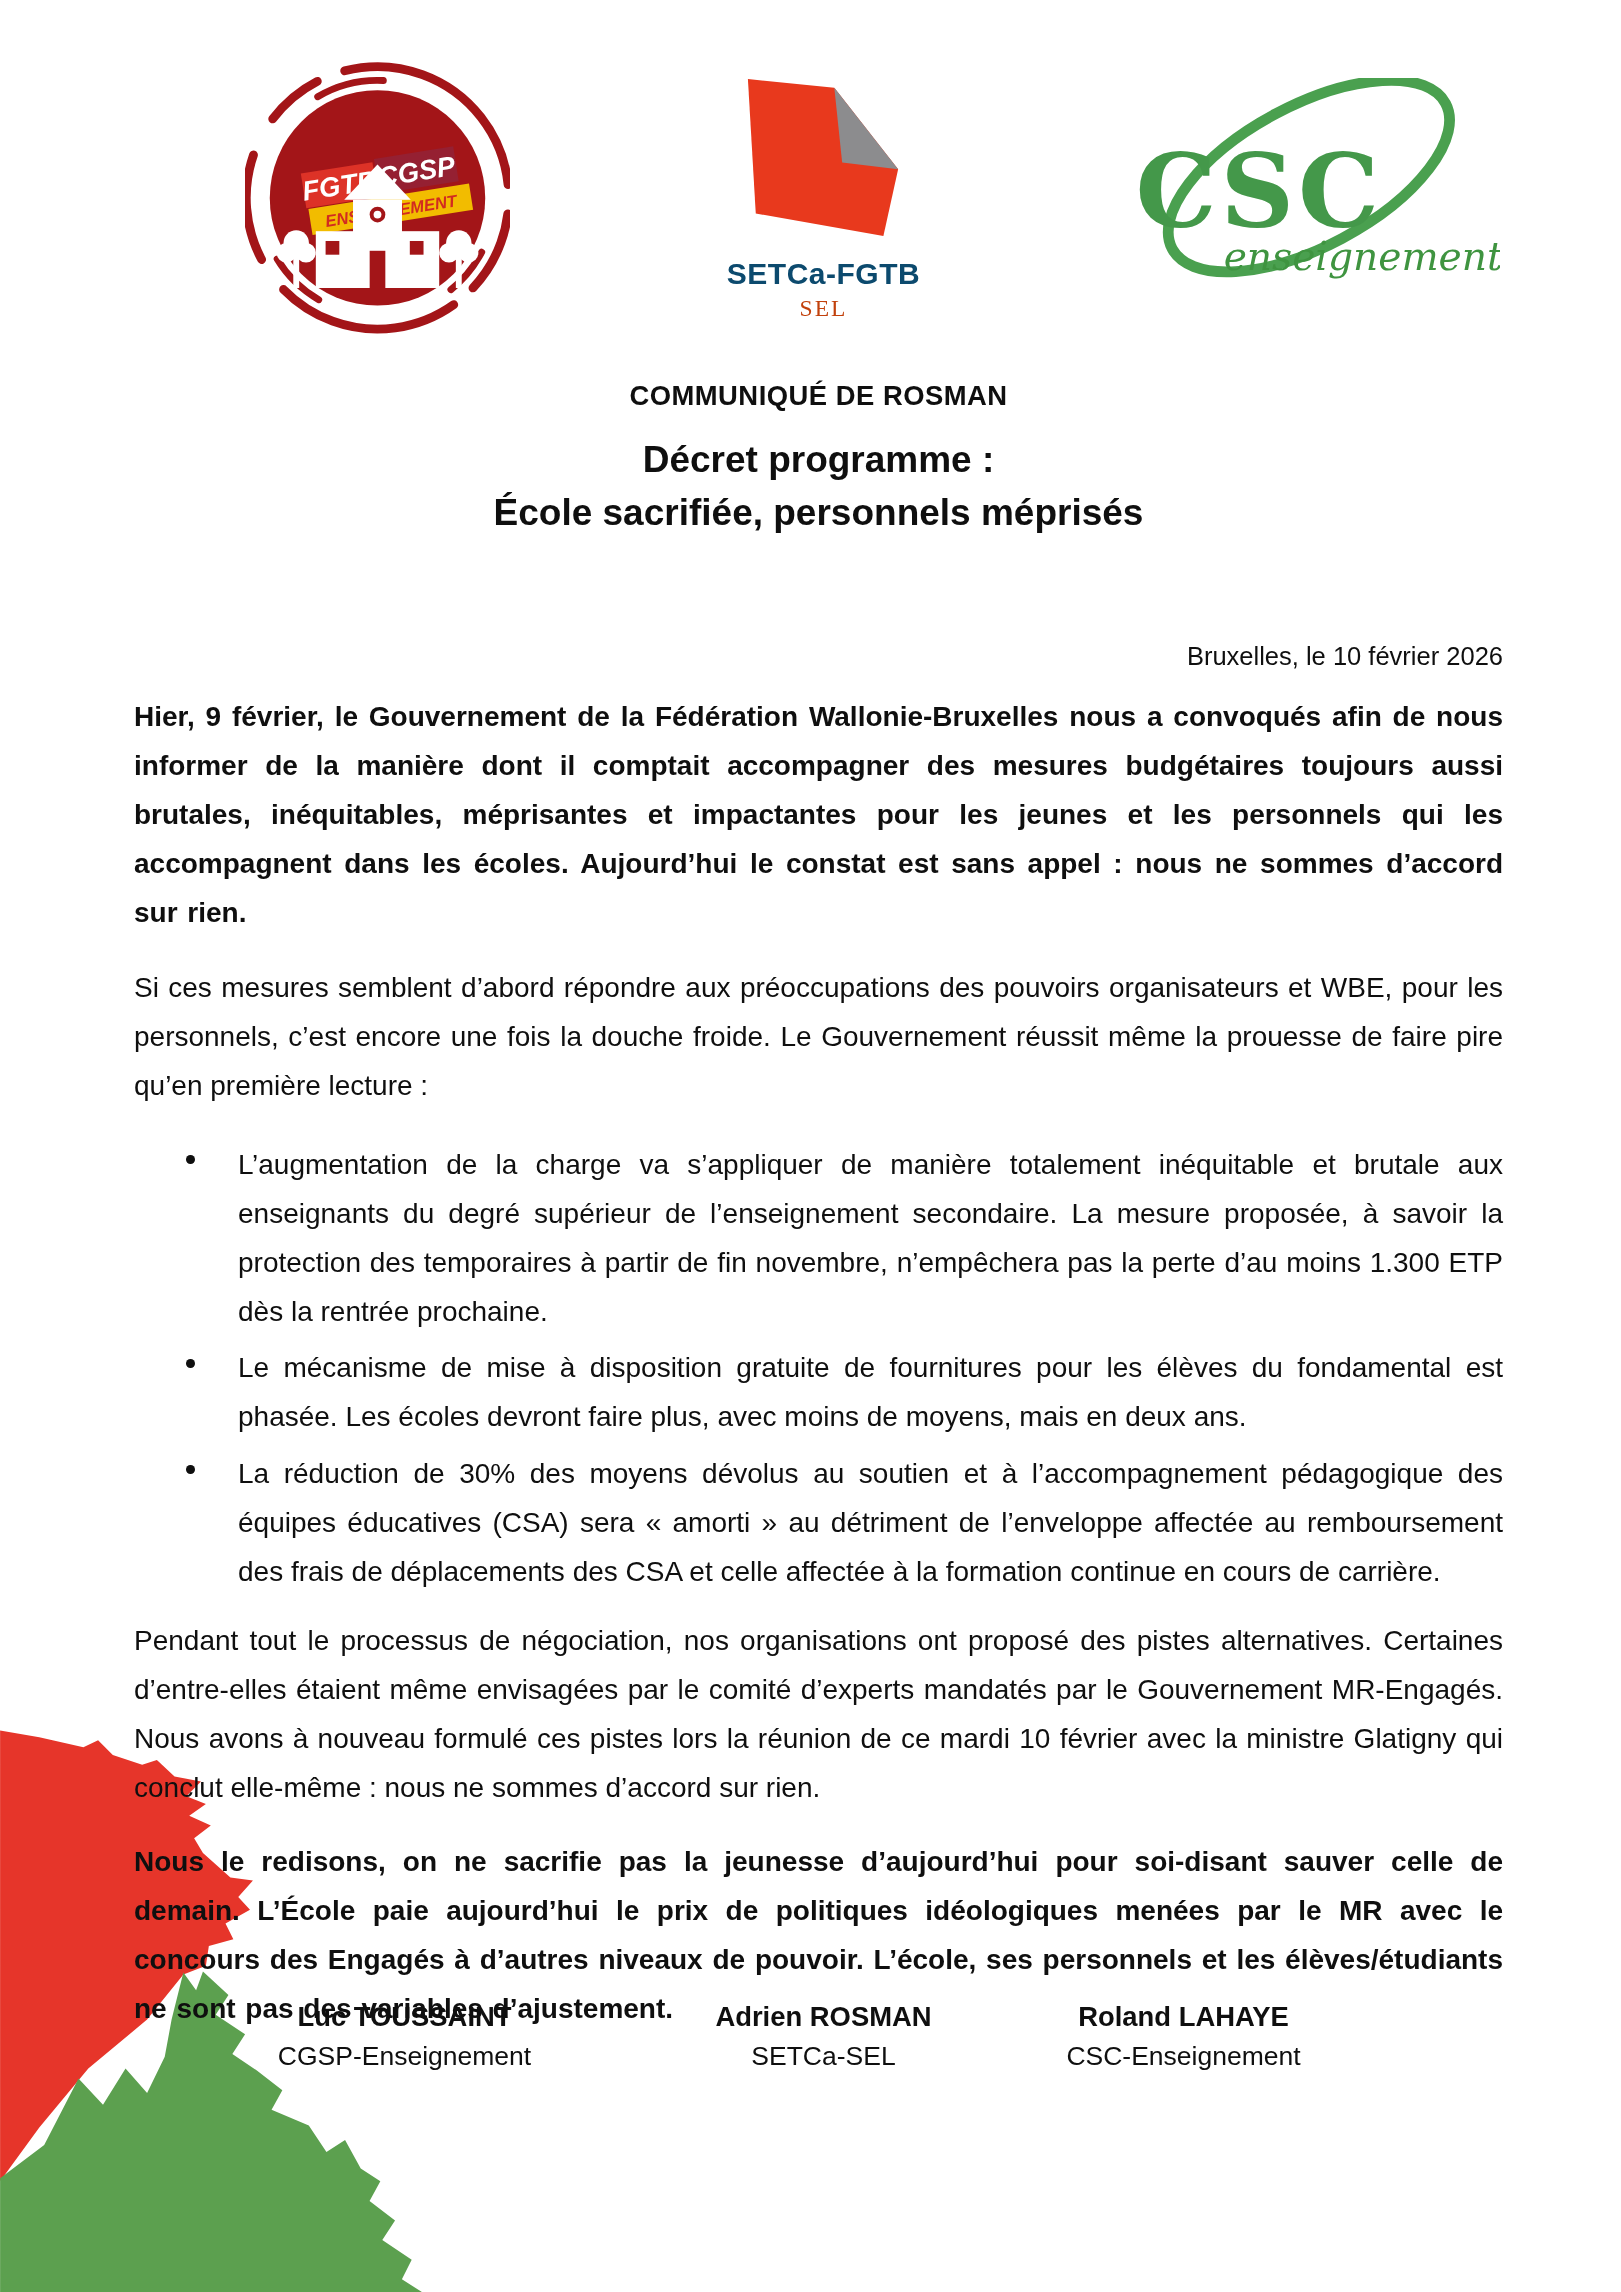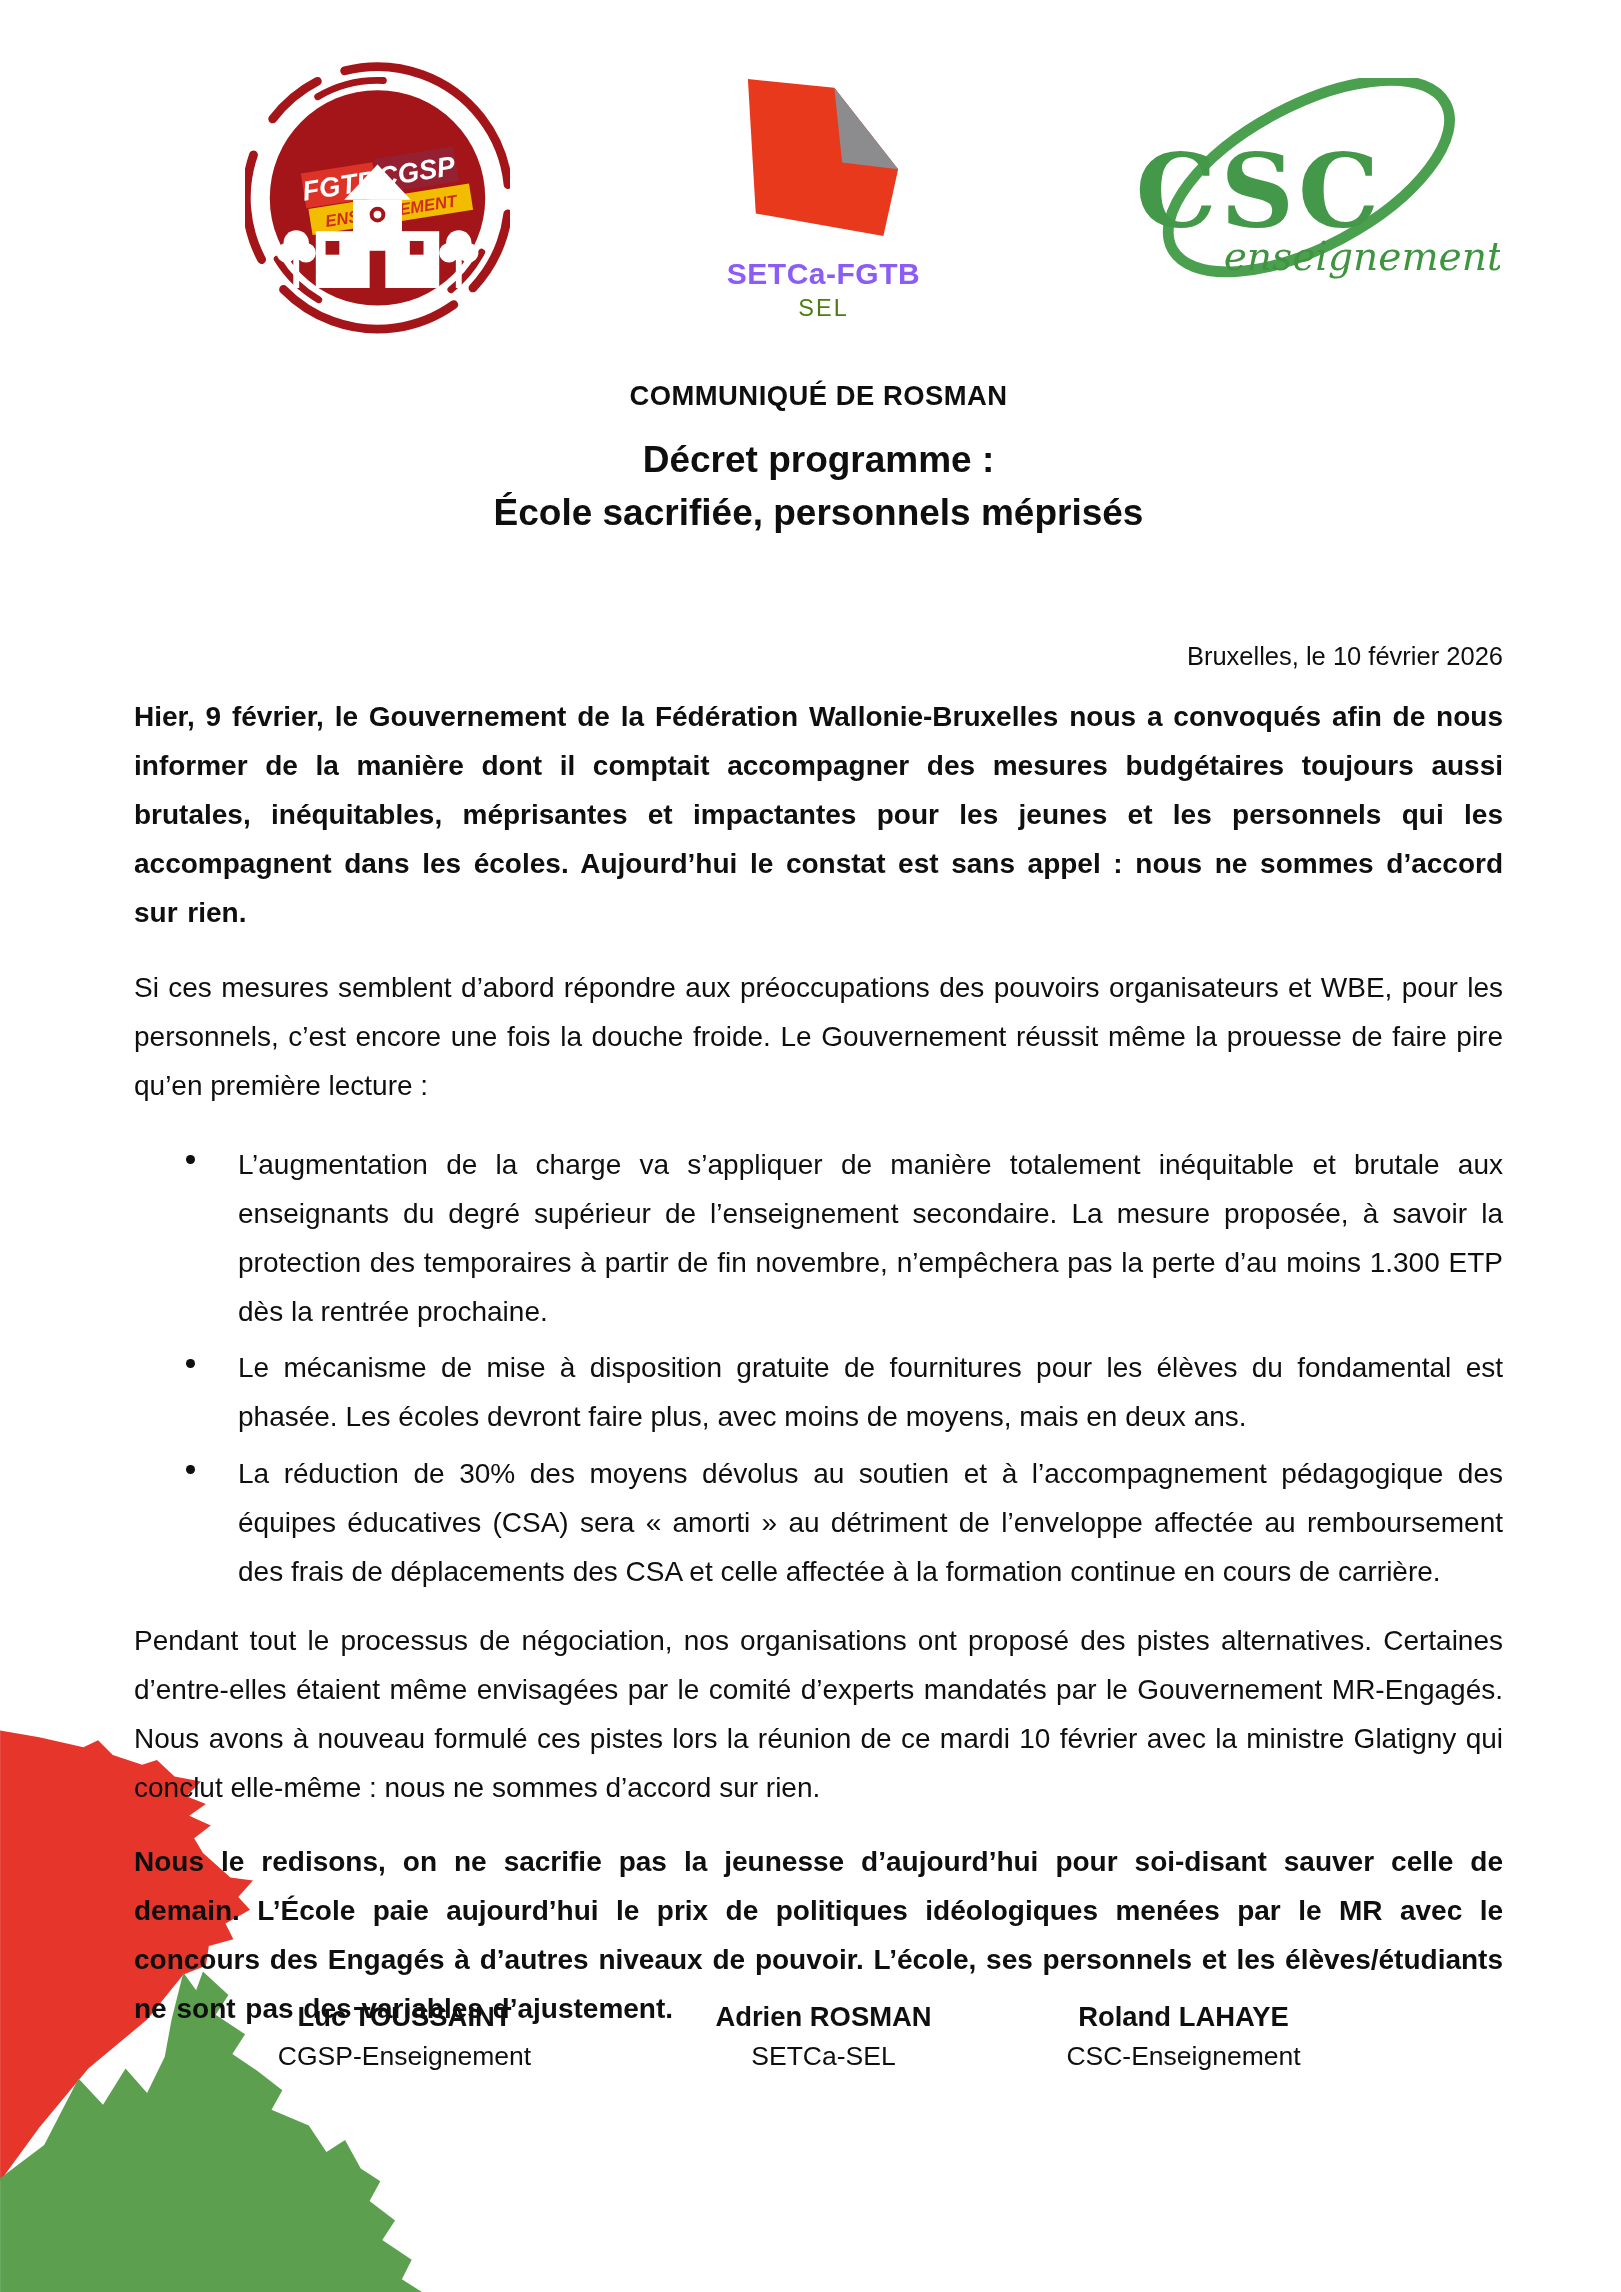--- a/index.html
+++ b/index.html
@@ -11,22 +11,22 @@
     overflow:hidden;
     font-family:"Liberation Sans", sans-serif;
     color:#0f0f0f;
   }
   
   .splash{position:absolute;left:0;bottom:0;width:451px;height:588px;z-index:1;}
   
   .logo-cgsp{position:absolute;left:245px;top:51px;width:265px;height:284px;z-index:2;}
   .logo-setca{position:absolute;left:701px;top:76px;width:245px;height:255px;z-index:2;text-align:center;}
   .logo-setca .shape{display:block;margin:0 auto;}
-  .setca-name{font-size:30px;font-weight:600;color:#8b5cf6;letter-spacing:0.5px;margin-top:13.7px;}
-  .setca-sub{font-size:23.5px;color:#4d7c0f;letter-spacing:2px;margin-top:3.9px;}
+  .setca-name{font-size:30px;font-weight:600;color:#0c4a6e;letter-spacing:0.5px;margin-top:13.7px;}
+  .setca-sub{font-size:23.5px;color:#c2410c;letter-spacing:2px;margin-top:3.9px;font-family:Liberation Serif, serif;}
   .logo-csc{position:absolute;left:1108px;top:78px;width:392px;height:206px;z-index:2;}
   
   .kicker{
     position:absolute;left:134px;top:380px;width:1369px;z-index:2;
     text-align:center;font-size:27.4px;font-weight:700;letter-spacing:0.5px;
   }
   .doc-title{
     position:absolute;left:134px;top:433px;width:1369px;z-index:2;
     text-align:center;font-size:37px;font-weight:700;line-height:53px;
   }

